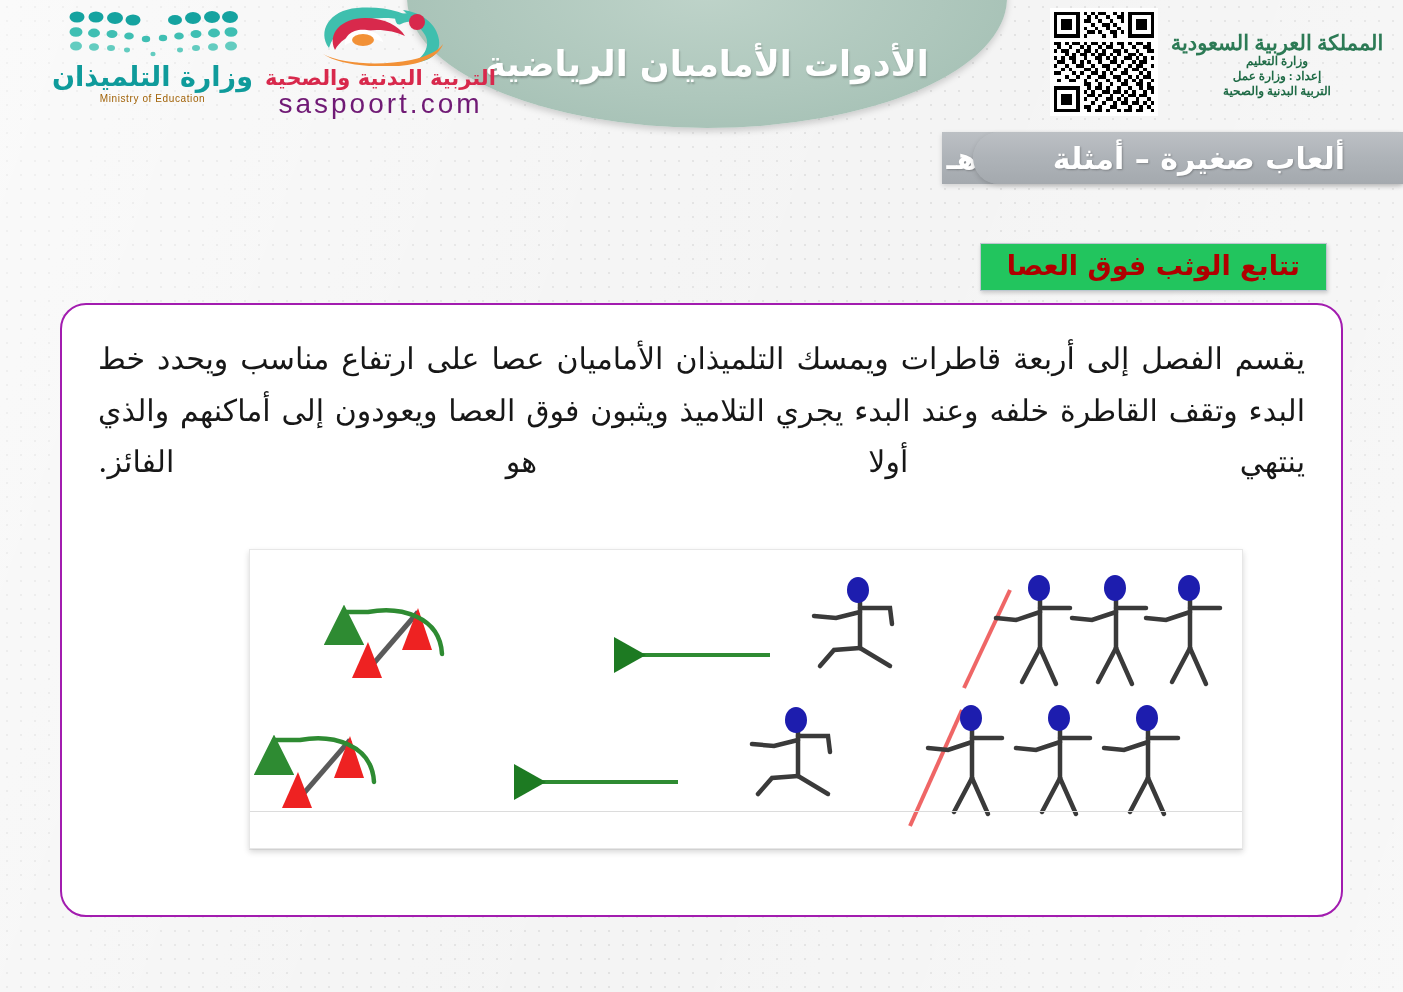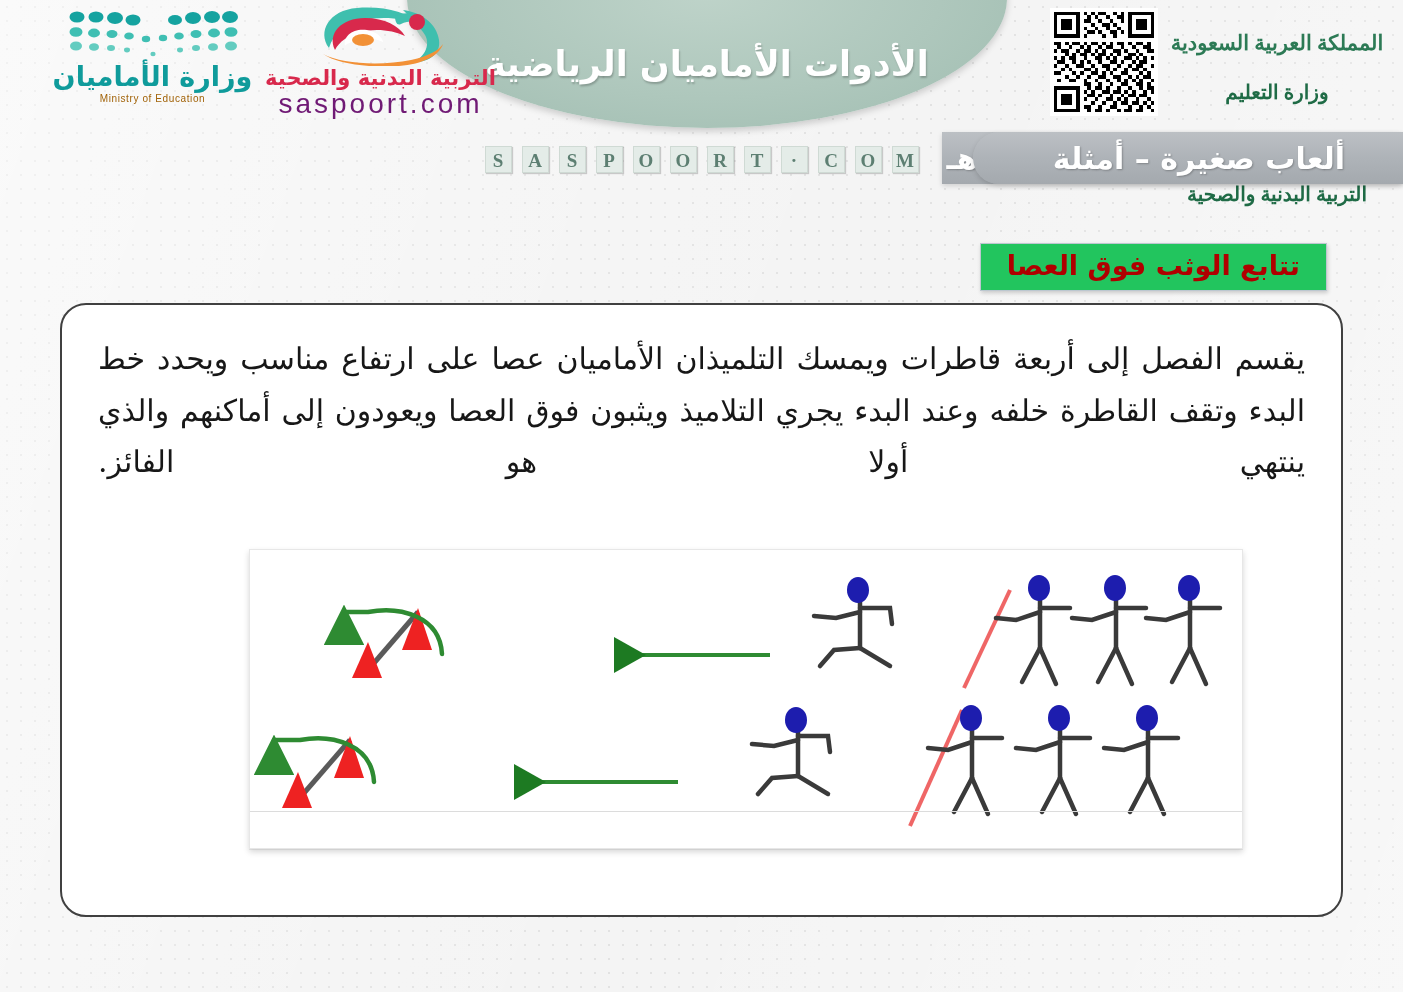--- a/index.html
+++ b/index.html
@@ -147,21 +147,21 @@
     color: #1f6b46;
     font-family: Liberation Serif, serif;
   }
   .min-kingdom {
     font-size: 21px;
     font-weight: bold;
     color: #2c7a55;
     line-height: 1.05;
     letter-spacing: -1px;
   }
-  .min-line { font-size: 20px; font-weight: bold; line-height: 1.25; margin-top: 26px; }
+  .min-line { font-size: 12px; font-weight: bold; line-height: 1.25; }
 
   
   .row2 { position: absolute; top: 130px; left:0; width: 1403px; height: 62px; }
 
   .pill {
     position: absolute;
     height: 52px;
     background: linear-gradient(180deg, #bcc0c4 0%, #aeb3b8 50%, #a4a9ae 100%);
     display: flex;
     align-items: center;
@@ -236,21 +236,21 @@
   }
 
   
   .content-card {
     position: absolute;
     top: 303px;
     left: 60px;
     width: 1283px;
     height: 614px;
     background: #ffffff;
-    border: 2px solid #404040;
+    border: 2px solid #a21caf;
     border-radius: 26px;
     padding-left: 47px;
   }
 
   .body-text {
     position: absolute;
     top: 28px;
     right: 36px;
     left: 36px;
     direction: rtl;
@@ -325,21 +325,21 @@
             <ellipse cx="31" cy="39" rx="5" ry="3.8"></ellipse>
           <ellipse cx="48" cy="40" rx="4" ry="3"></ellipse>
             <ellipse cx="64" cy="42" rx="3" ry="2.4"></ellipse>
           <ellipse cx="90" cy="46" rx="2.6" ry="2.2"></ellipse>
           <ellipse cx="117" cy="42" rx="3" ry="2.4"></ellipse>
             <ellipse cx="133" cy="40" rx="4" ry="3"></ellipse>
           <ellipse cx="150" cy="39" rx="5" ry="3.8"></ellipse>
             <ellipse cx="168" cy="38" rx="6" ry="4.5"></ellipse>
         </g>
       </svg>
-      <div class="moe-ar">وزارة الأماميان</div>
+      <div class="moe-ar">وزارة التلميذان</div>
       <div class="moe-en">Ministry of Education</div>
     </div>
 
     <div class="sas-logo">
       <svg class="sas-mark" viewBox="0 0 140 64">
         <path d="M18 46 C6 30 18 8 46 6 C74 4 96 10 108 22 C94 16 70 14 52 18 C34 22 22 32 18 46 Z" fill="#3fbfae"></path>
         <path d="M24 48 C16 32 30 16 54 16 C74 16 88 24 94 34 C82 28 64 26 50 30 C36 34 28 40 24 48 Z" fill="#d8294c"></path>
         <path d="M34 44 C32 34 42 26 56 28 C66 30 72 36 72 40 C64 36 52 36 44 39 C38 41 35 42 34 44 Z" fill="#ffffff"></path>
         <ellipse cx="52" cy="38" rx="11" ry="6" fill="#f29137"></ellipse>
         <path d="M92 8 C110 10 126 22 128 38 C130 52 118 60 104 60 C116 52 120 40 112 30 C106 22 98 14 92 8 Z" fill="#3fbfae"></path>
@@ -563,23 +563,20 @@
 
   <div class="row2">
     <div class="pill pill-term">
       <span>الفصل الدراسي الثالث ١٤٤٣هـ</span>
     </div>
     <div class="pill pill-lesson">
       <span>ألعاب صغيرة – أمثلة</span>
     </div>
   </div>
 
-  <div class="watermark">
-    <span class="wm-letter">S</span><span class="wm-letter">A</span><span class="wm-letter">S</span><span class="wm-letter">P</span><span class="wm-letter">O</span><span class="wm-letter">O</span><span class="wm-letter">R</span><span class="wm-letter">T</span><span class="wm-letter">·</span><span class="wm-letter">C</span><span class="wm-letter">O</span><span class="wm-letter">M</span>
-  </div>
 
   <div class="lesson-badge">تتابع الوثب فوق العصا</div>
 
   <div class="content-card">
 
     <p class="body-text">يقسم الفصل إلى أربعة قاطرات ويمسك التلميذان الأماميان عصا على ارتفاع مناسب ويحدد خط البدء وتقف القاطرة خلفه وعند البدء يجري التلاميذ ويثبون فوق العصا ويعودون إلى أماكنهم والذي ينتهي أولا هو الفائز.</p>
 
     <div class="figure-box">
       <svg width="992" height="298" viewBox="0 0 992 298">
 

